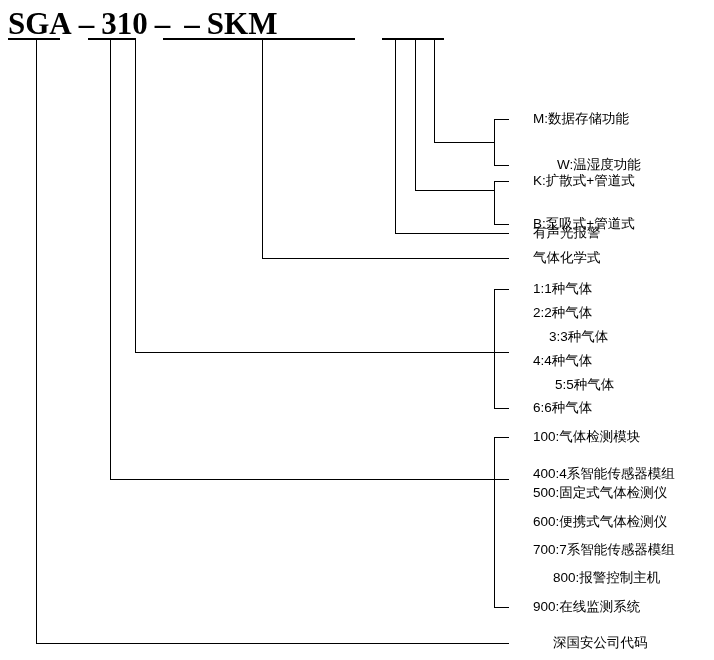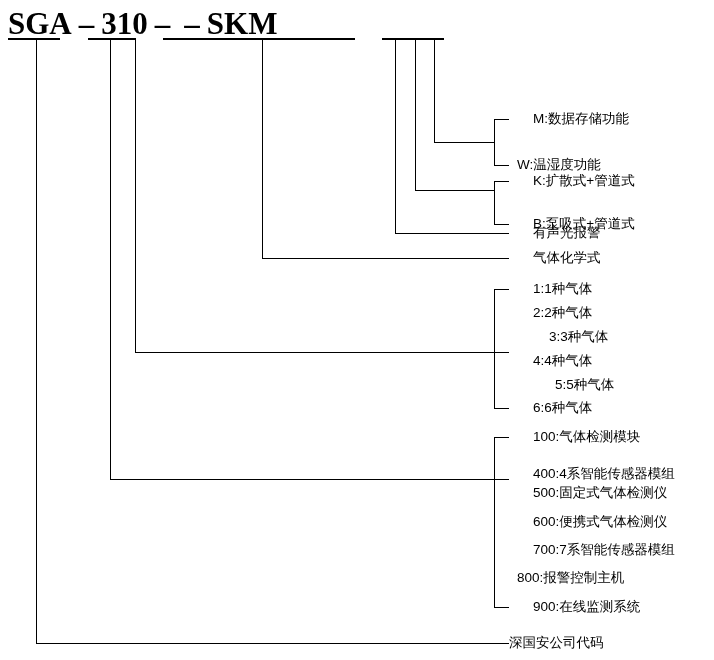--- a/index.html
+++ b/index.html
@@ -109,21 +109,21 @@
   <div class="vline" style="left:110px; top:38px;  height:441px;"></div>
   <div class="hline" style="left:110px; top:479px; width:399px;"></div>
 
   <div class="vline" style="left:36px;  top:38px;  height:605px;"></div>
   <div class="hline" style="left:36px;  top:643px; width:473px;"></div>
 
   <div class="vline" style="left:494px; top:119px; height:46px;"></div>
   <div class="hline" style="left:494px; top:119px; width:15px;"></div>
   <div class="hline" style="left:494px; top:165px; width:15px;"></div>
   <div class="lbl lbl-cn" style="left:512px; top:111px;">M:数据存储功能</div>
-  <div class="lbl lbl-cn" style="left:496px; top:157px;">W:温湿度功能</div>
+  <div class="lbl lbl-cn" style="left:536px; top:157px;">W:温湿度功能</div>
 
   <div class="vline" style="left:494px; top:181px; height:43px;"></div>
   <div class="hline" style="left:494px; top:181px; width:15px;"></div>
   <div class="hline" style="left:494px; top:224px; width:15px;"></div>
   <div class="lbl lbl-cn" style="left:512px; top:173px;">K:扩散式+管道式</div>
   <div class="lbl lbl-cn" style="left:512px; top:216px;">B:泵吸式+管道式</div>
 
   <div class="lbl lbl-cn" style="left:512px; top:225px;">有声光报警</div>
 
   <div class="lbl lbl-cn" style="left:512px; top:250px;">气体化学式</div>
@@ -139,18 +139,18 @@
   <div class="lbl lbl-cn" style="left:512px; top:400px;">6:6种气体</div>
 
   <div class="vline" style="left:494px; top:437px; height:170px;"></div>
   <div class="hline" style="left:494px; top:437px; width:15px;"></div>
   <div class="hline" style="left:494px; top:607px; width:15px;"></div>
   <div class="lbl lbl-cn" style="left:512px; top:429px;">100:气体检测模块</div>
   <div class="lbl lbl-cn" style="left:512px; top:466px;">400:4系智能传感器模组</div>
   <div class="lbl lbl-cn" style="left:512px; top:485px;">500:固定式气体检测仪</div>
   <div class="lbl lbl-cn" style="left:512px; top:514px;">600:便携式气体检测仪</div>
   <div class="lbl lbl-cn" style="left:512px; top:542px;">700:7系智能传感器模组</div>
-  <div class="lbl lbl-cn" style="left:496px; top:570px;">800:报警控制主机</div>
+  <div class="lbl lbl-cn" style="left:532px; top:570px;">800:报警控制主机</div>
   <div class="lbl lbl-cn" style="left:512px; top:599px;">900:在线监测系统</div>
 
-  <div class="lbl lbl-cn" style="left:488px; top:635px;text-align:right;">深国安公司代码</div>
+  <div class="lbl lbl-cn" style="left:532px; top:635px;text-align:right;">深国安公司代码</div>
 
 </div>
 
 </body></html>

